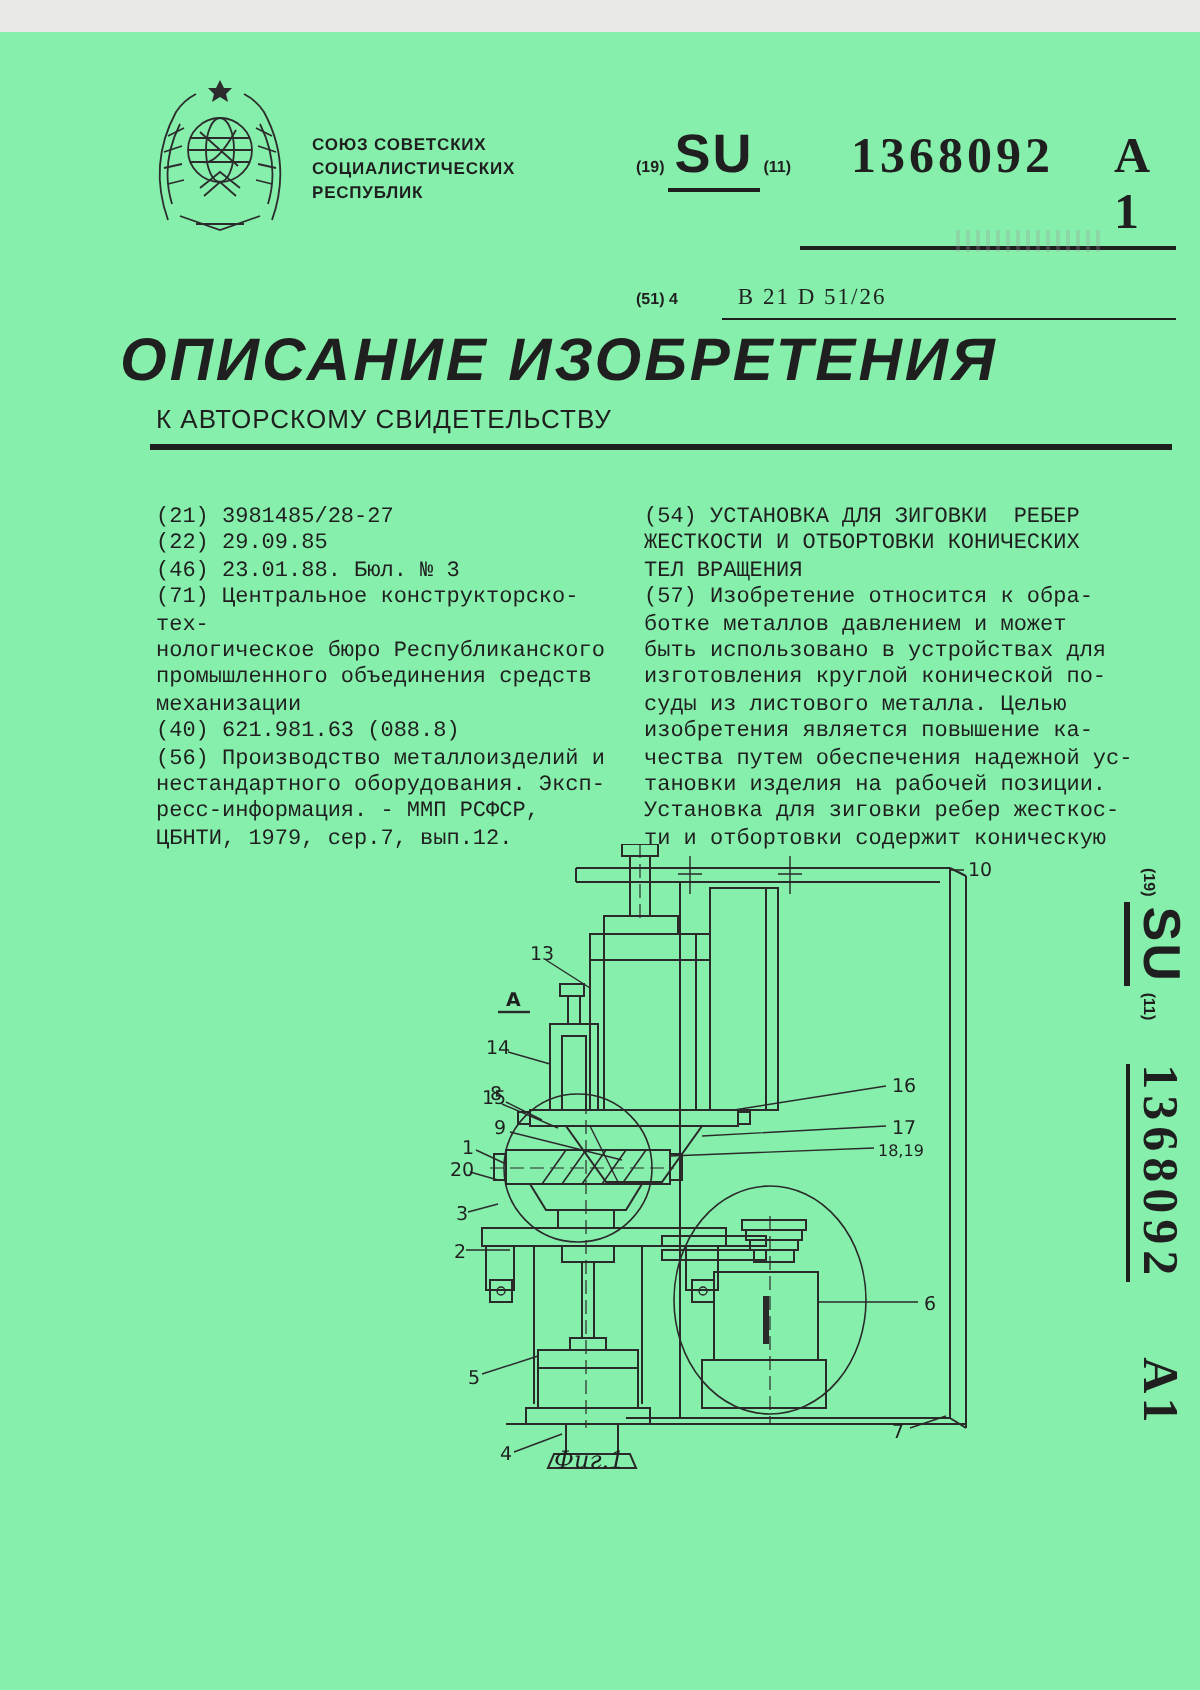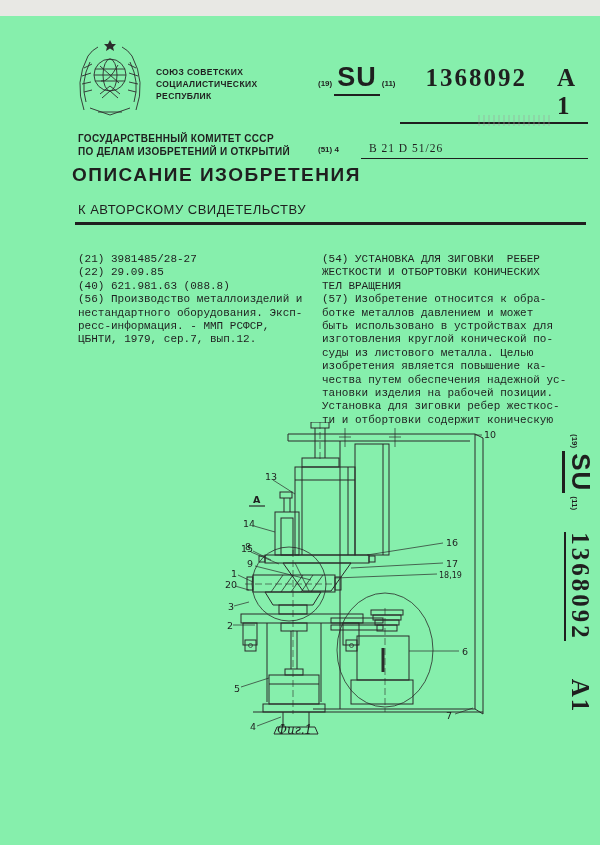--- a/index.html
+++ b/index.html
@@ -19,21 +19,21 @@
   .su{font-size:27px;font-weight:bold;letter-spacing:1px;border-bottom:2px solid #1f1f1f;padding:0 3px 1px 3px;margin:0 2px;}
   .numwrap{flex:1;display:flex;align-items:baseline;border-bottom:2px solid #1f1f1f;padding-bottom:2px;margin-left:4px;}
   .pubnum{font-family:"Liberation Serif",serif;font-weight:bold;font-size:25px;letter-spacing:2px;margin-left:26px;}
   .kind{font-family:"Liberation Serif",serif;font-weight:bold;font-size:25px;letter-spacing:1px;margin-left:30px;}
   .hdr-row2{display:flex;align-items:baseline;margin-top:14px;gap:18px;}
   .ipcwrap{flex:1;border-bottom:1.5px solid #1f1f1f;padding:0 0 2px 8px;margin-left:4px;}
   .ipc{font-family:Liberation Serif, serif;font-size:11.5px;letter-spacing:1px;}
   .noise{left:478px;top:99px;width:72px;height:11px;opacity:.28;
     background:repeating-linear-gradient(90deg,#999 0 2px,transparent 2px 5px);}
   
-  .title{left:72px;top:148px;font-size:19px;font-weight:bold;letter-spacing:1.5px;}
+  .title{left:60px;top:148px;font-size:30px;font-weight:bold;letter-spacing:1.5px;font-style:italic;}
   .subtitle{left:78px;top:186px;font-size:13px;font-weight:normal;letter-spacing:.5px;}
   .rule{left:75px;top:206px;width:511px;height:3px;background:#1f1f1f;}
   
   .col{font-family:"Liberation Mono",monospace;font-size:11px;line-height:13.4px;}
   .col-left{left:78px;top:237px;width:236px;}
   .col-right{left:322px;top:237px;width:248px;}
   
   .fig{left:225px;top:406px;}
   
   .sidebar{
@@ -66,22 +66,20 @@
       <path d="M14,64 Q8,44 18,24 M62,64 Q68,44 58,24"></path>
       <path d="M12,30 L20,26 M10,38 L19,35 M10,46 L19,44 M12,54 L20,52 M64,30 L56,26 M66,38 L57,35 M66,46 L57,44 M64,54 L56,52"></path>
       <path d="M28,56 L38,48 L48,56 M30,60 L38,53 L46,60"></path>
       <path d="M18,70 L38,77 L58,70 M26,74 H50"></path>
     </g>
   </svg>
 
   <div class="abs country prewrap">СОЮЗ СОВЕТСКИХ
 СОЦИАЛИСТИЧЕСКИХ
 РЕСПУБЛИК</div>
-  <div class="abs committee prewrap">ГОСУДАРСТВЕННЫЙ КОМИТЕТ СССР
-ПО ДЕЛАМ ИЗОБРЕТЕНИЙ И ОТКРЫТИЙ</div>
 
   <div class="abs hdr-right">
     <div class="hdr-row1">
       <span class="tiny">(19)</span>
       <span class="su">SU</span>
       <span class="tiny">(11)</span>
       <span class="numwrap">
         <span class="pubnum">1368092</span>
         <span class="kind">A 1</span>
       </span>
@@ -95,20 +93,25 @@
   </div>
   <div class="abs noise"></div>
 
   <div class="abs title">ОПИСАНИЕ ИЗОБРЕТЕНИЯ</div>
   <div class="abs subtitle">К АВТОРСКОМУ СВИДЕТЕЛЬСТВУ</div>
   <div class="abs rule"></div>
 
   <div class="abs col col-left">
     <div class="prewrap">(21) 3981485/28-27</div>
     <div class="prewrap">(22) 29.09.85</div>
+    <div class="prewrap">(46) 23.01.88. Бюл. № 3</div>
+    <div class="prewrap">(71) Центральное конструкторско-тех-
+нологическое бюро Республиканского
+промышленного объединения средств
+механизации</div>
     <div class="prewrap">(40) 621.981.63 (088.8)</div>
     <div class="prewrap">(56) Производство металлоизделий и
 нестандартного оборудования. Эксп-
 ресс-информация. - ММП РСФСР,
 ЦБНТИ, 1979, сер.7, вып.12.</div>
   </div>
 
   <div class="abs col col-right">
     <div class="prewrap">(54) УСТАНОВКА ДЛЯ ЗИГОВКИ  РЕБЕР
 ЖЕСТКОСТИ И ОТБОРТОВКИ КОНИЧЕСКИХ

